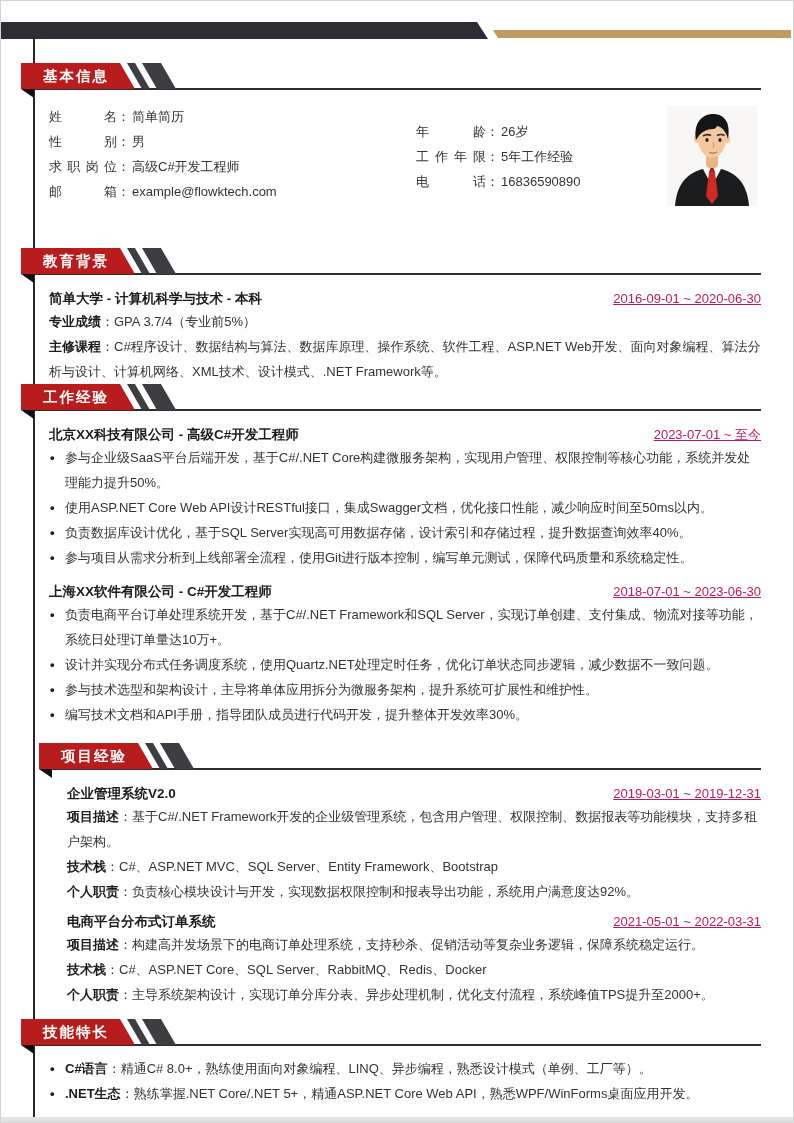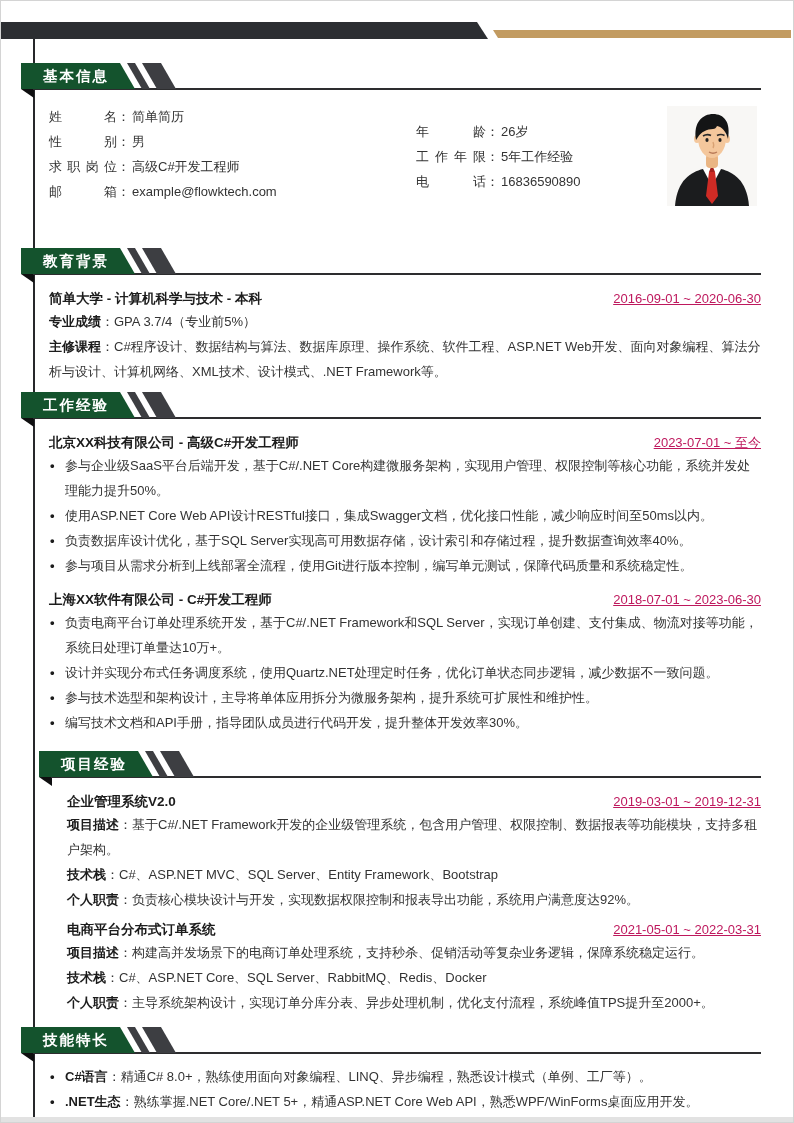--- a/index.html
+++ b/index.html
@@ -13,21 +13,21 @@
                  clip-path:polygon(0 0, calc(100% - 11px) 0, 100% 100%, 0 100%); }
   .topbar-gold { position:absolute; left:492px; top:29px; width:298px; height:8px; background:#c29b61;
                  clip-path:polygon(0 0, 100% 0, 100% 100%, 5px 100%); }
   .vline { position:absolute; left:32px; top:38px; bottom:5px; width:2px; background:#26272a; }
   .bottom-edge { position:absolute; left:0; right:0; bottom:0; height:5px; background:#e2e2e2; }
 
   
   .sec-header { position:relative; height:35px; margin:0 32px 0 20px; }
   .rule { position:absolute; left:12px; right:0; top:24.5px; height:2px; background:#2d2d2f; }
   .badge { position:absolute; left:0; top:0; height:26px; line-height:26px;
-           padding:0 26px 0 22px; background:#14532d; color:#fff;
+           padding:0 26px 0 22px; background:#b91c1c; color:#fff;
            font-size:14.5px; font-weight:bold; letter-spacing:2px;
            clip-path:polygon(0 0, calc(100% - 15px) 0, 100% 100%, 0 100%); z-index:2; }
   .stripe { position:absolute; top:0; height:26px; background:#3d3e42;
             transform:skewX(30deg); transform-origin:0 0; z-index:1; }
   .fold { position:absolute; left:0; top:26px; width:13px; height:9px; background:#0f0f10;
           clip-path:polygon(0 0, 100% 0, 100% 100%); }
 
   
   .content { margin:0 32px 0 48px; }
   .entry-head { display:flex; justify-content:space-between; align-items:baseline;
@@ -48,21 +48,21 @@
   .col-right { position:absolute; left:367px; top:15px; }
   .frow { line-height:25px; white-space:nowrap; }
   .flabel { display:inline-block; width:68px; text-align:justify; text-align-last:justify; color:#333; }
   .col-right .flabel { width:70px; }
   .fcolon { display:inline-block; margin-right:2px; }
   .photo { position:absolute; right:4px; top:2px; width:90px; height:100px; }
 
   
   .sec-basic    { margin-top:62px; }
   .sec-edu      { margin-top:40px; }
-  .sec-work     { margin-top:8px;  }
+  .sec-work     {  }
   .sec-projects { margin-top:16px;padding-left:18px; }
   .sec-skills   { margin-top:12px; }
   .sec-skills ul.blist { margin-top:2px; }
 </style>
 </head>
 <body>
 
 <div class="page">
   <div class="topbar-dark"></div>
   <div class="topbar-gold"></div>

